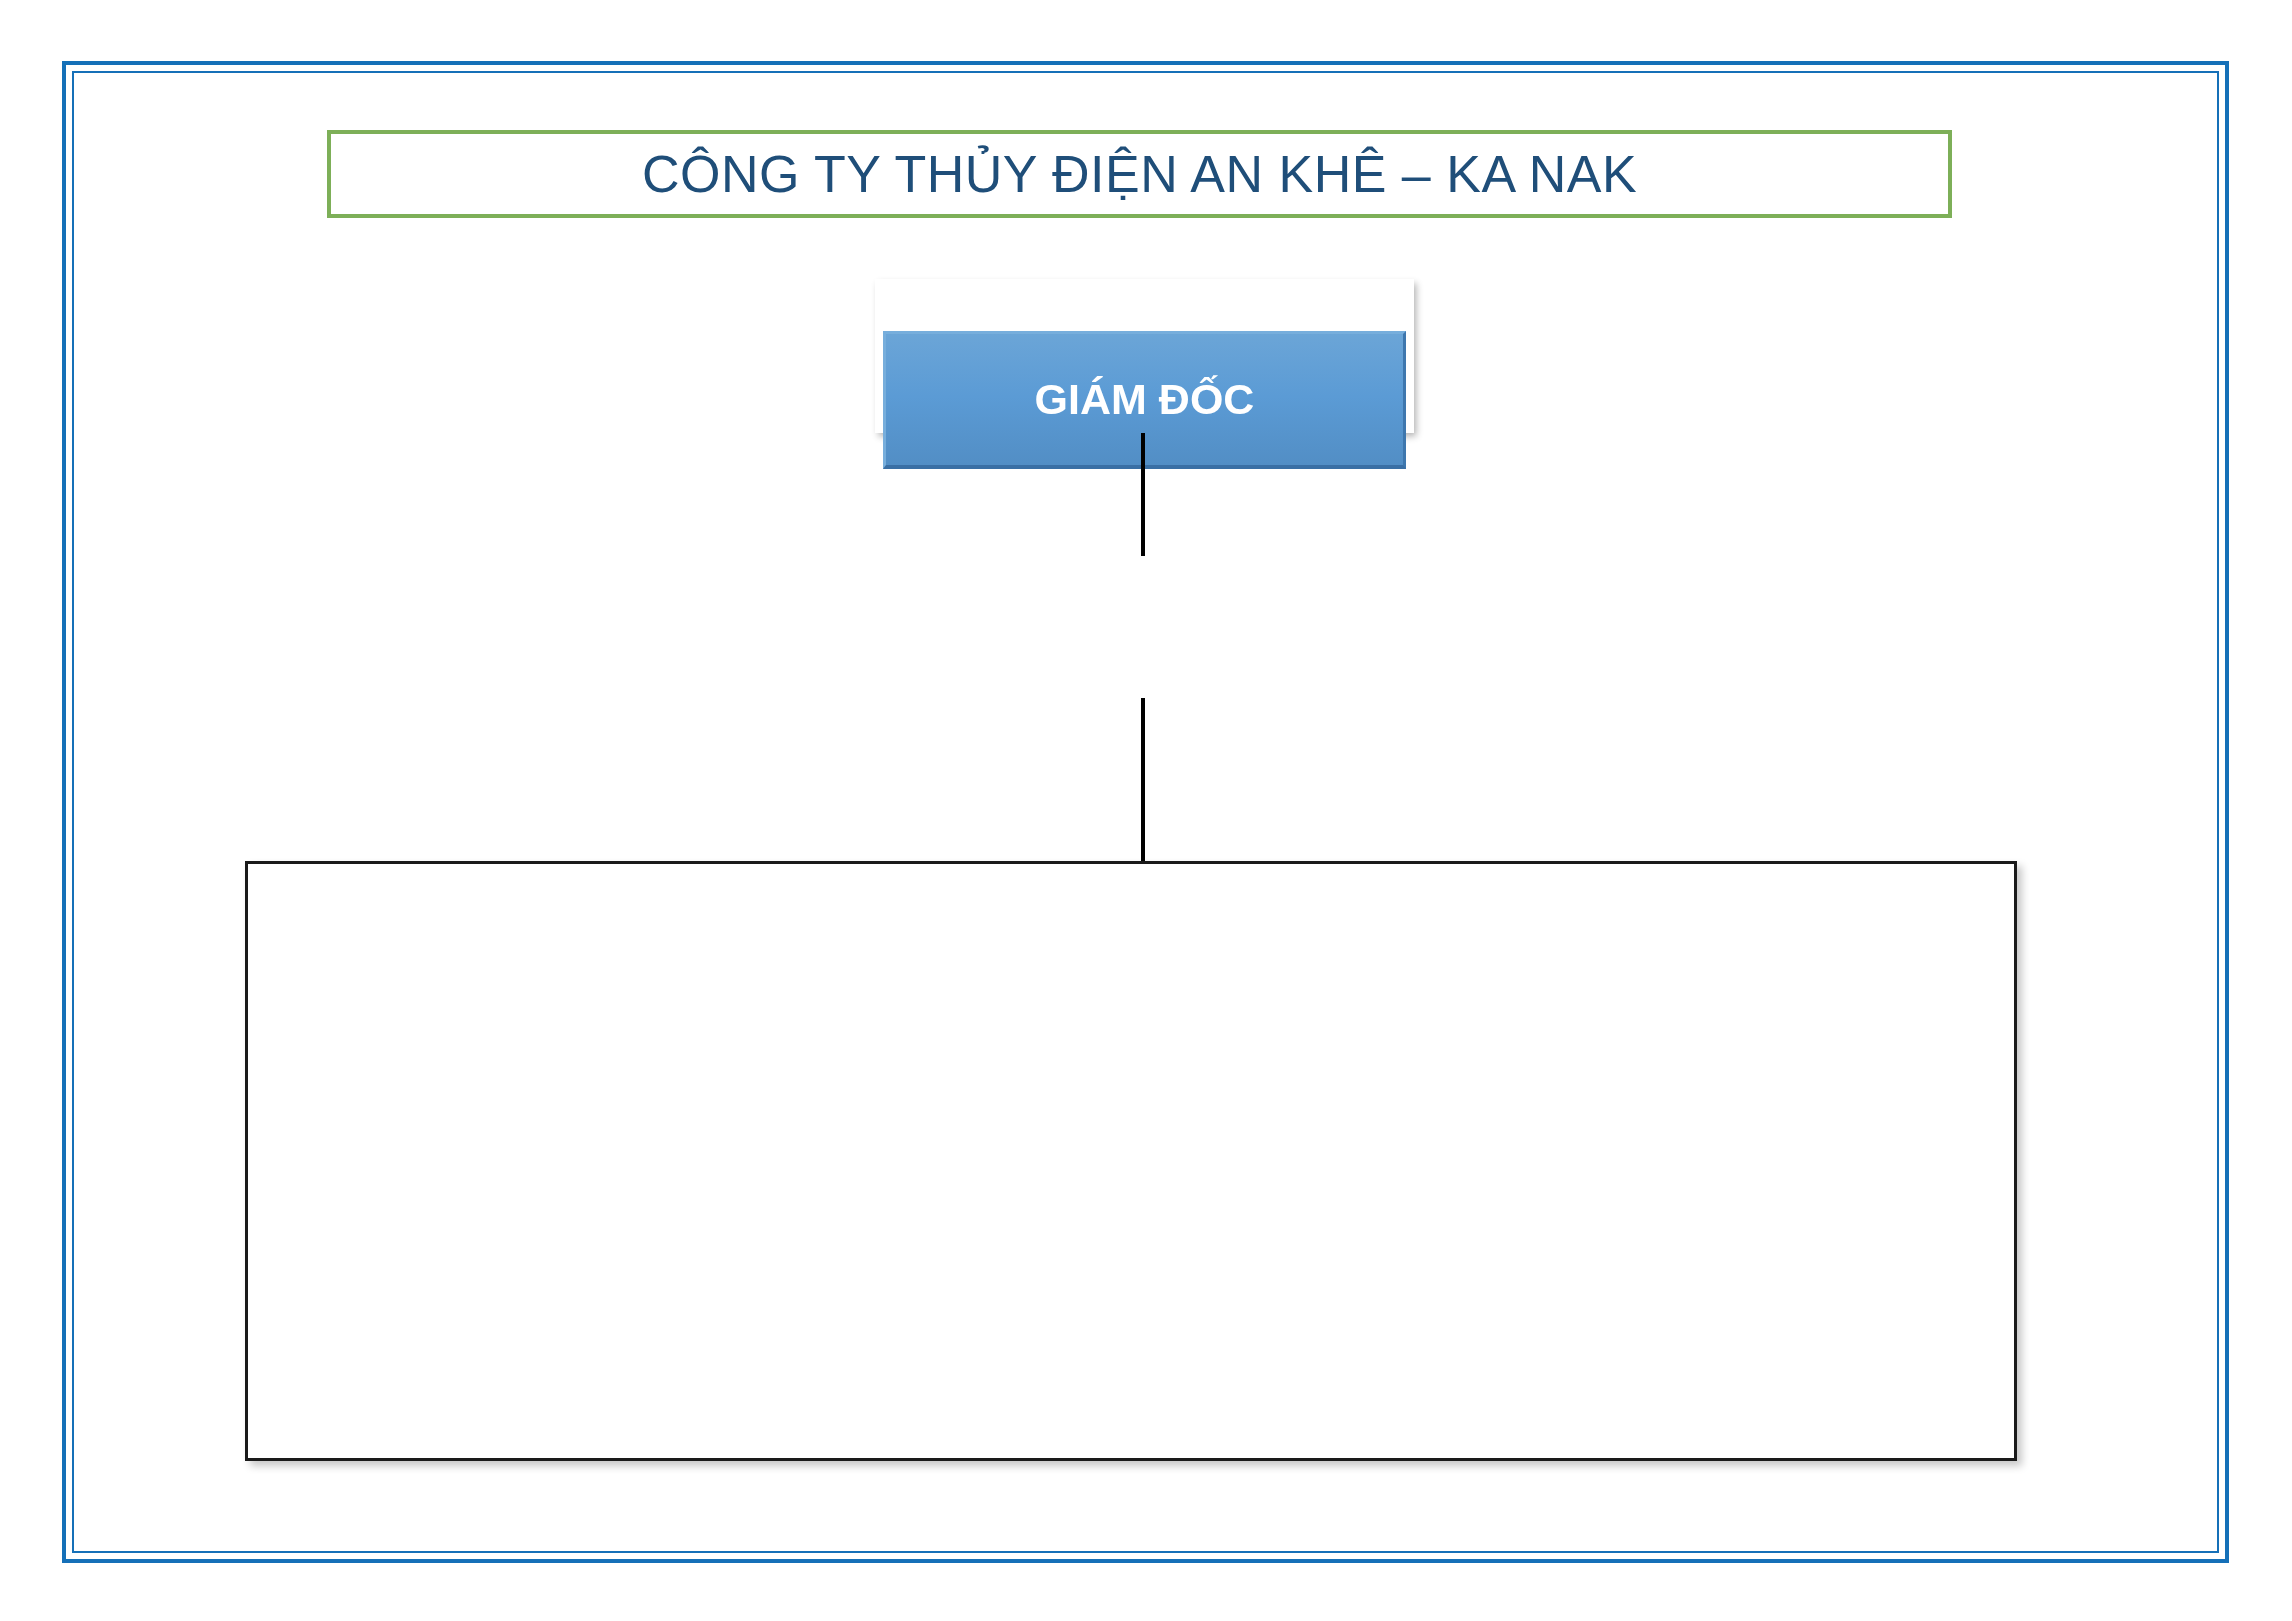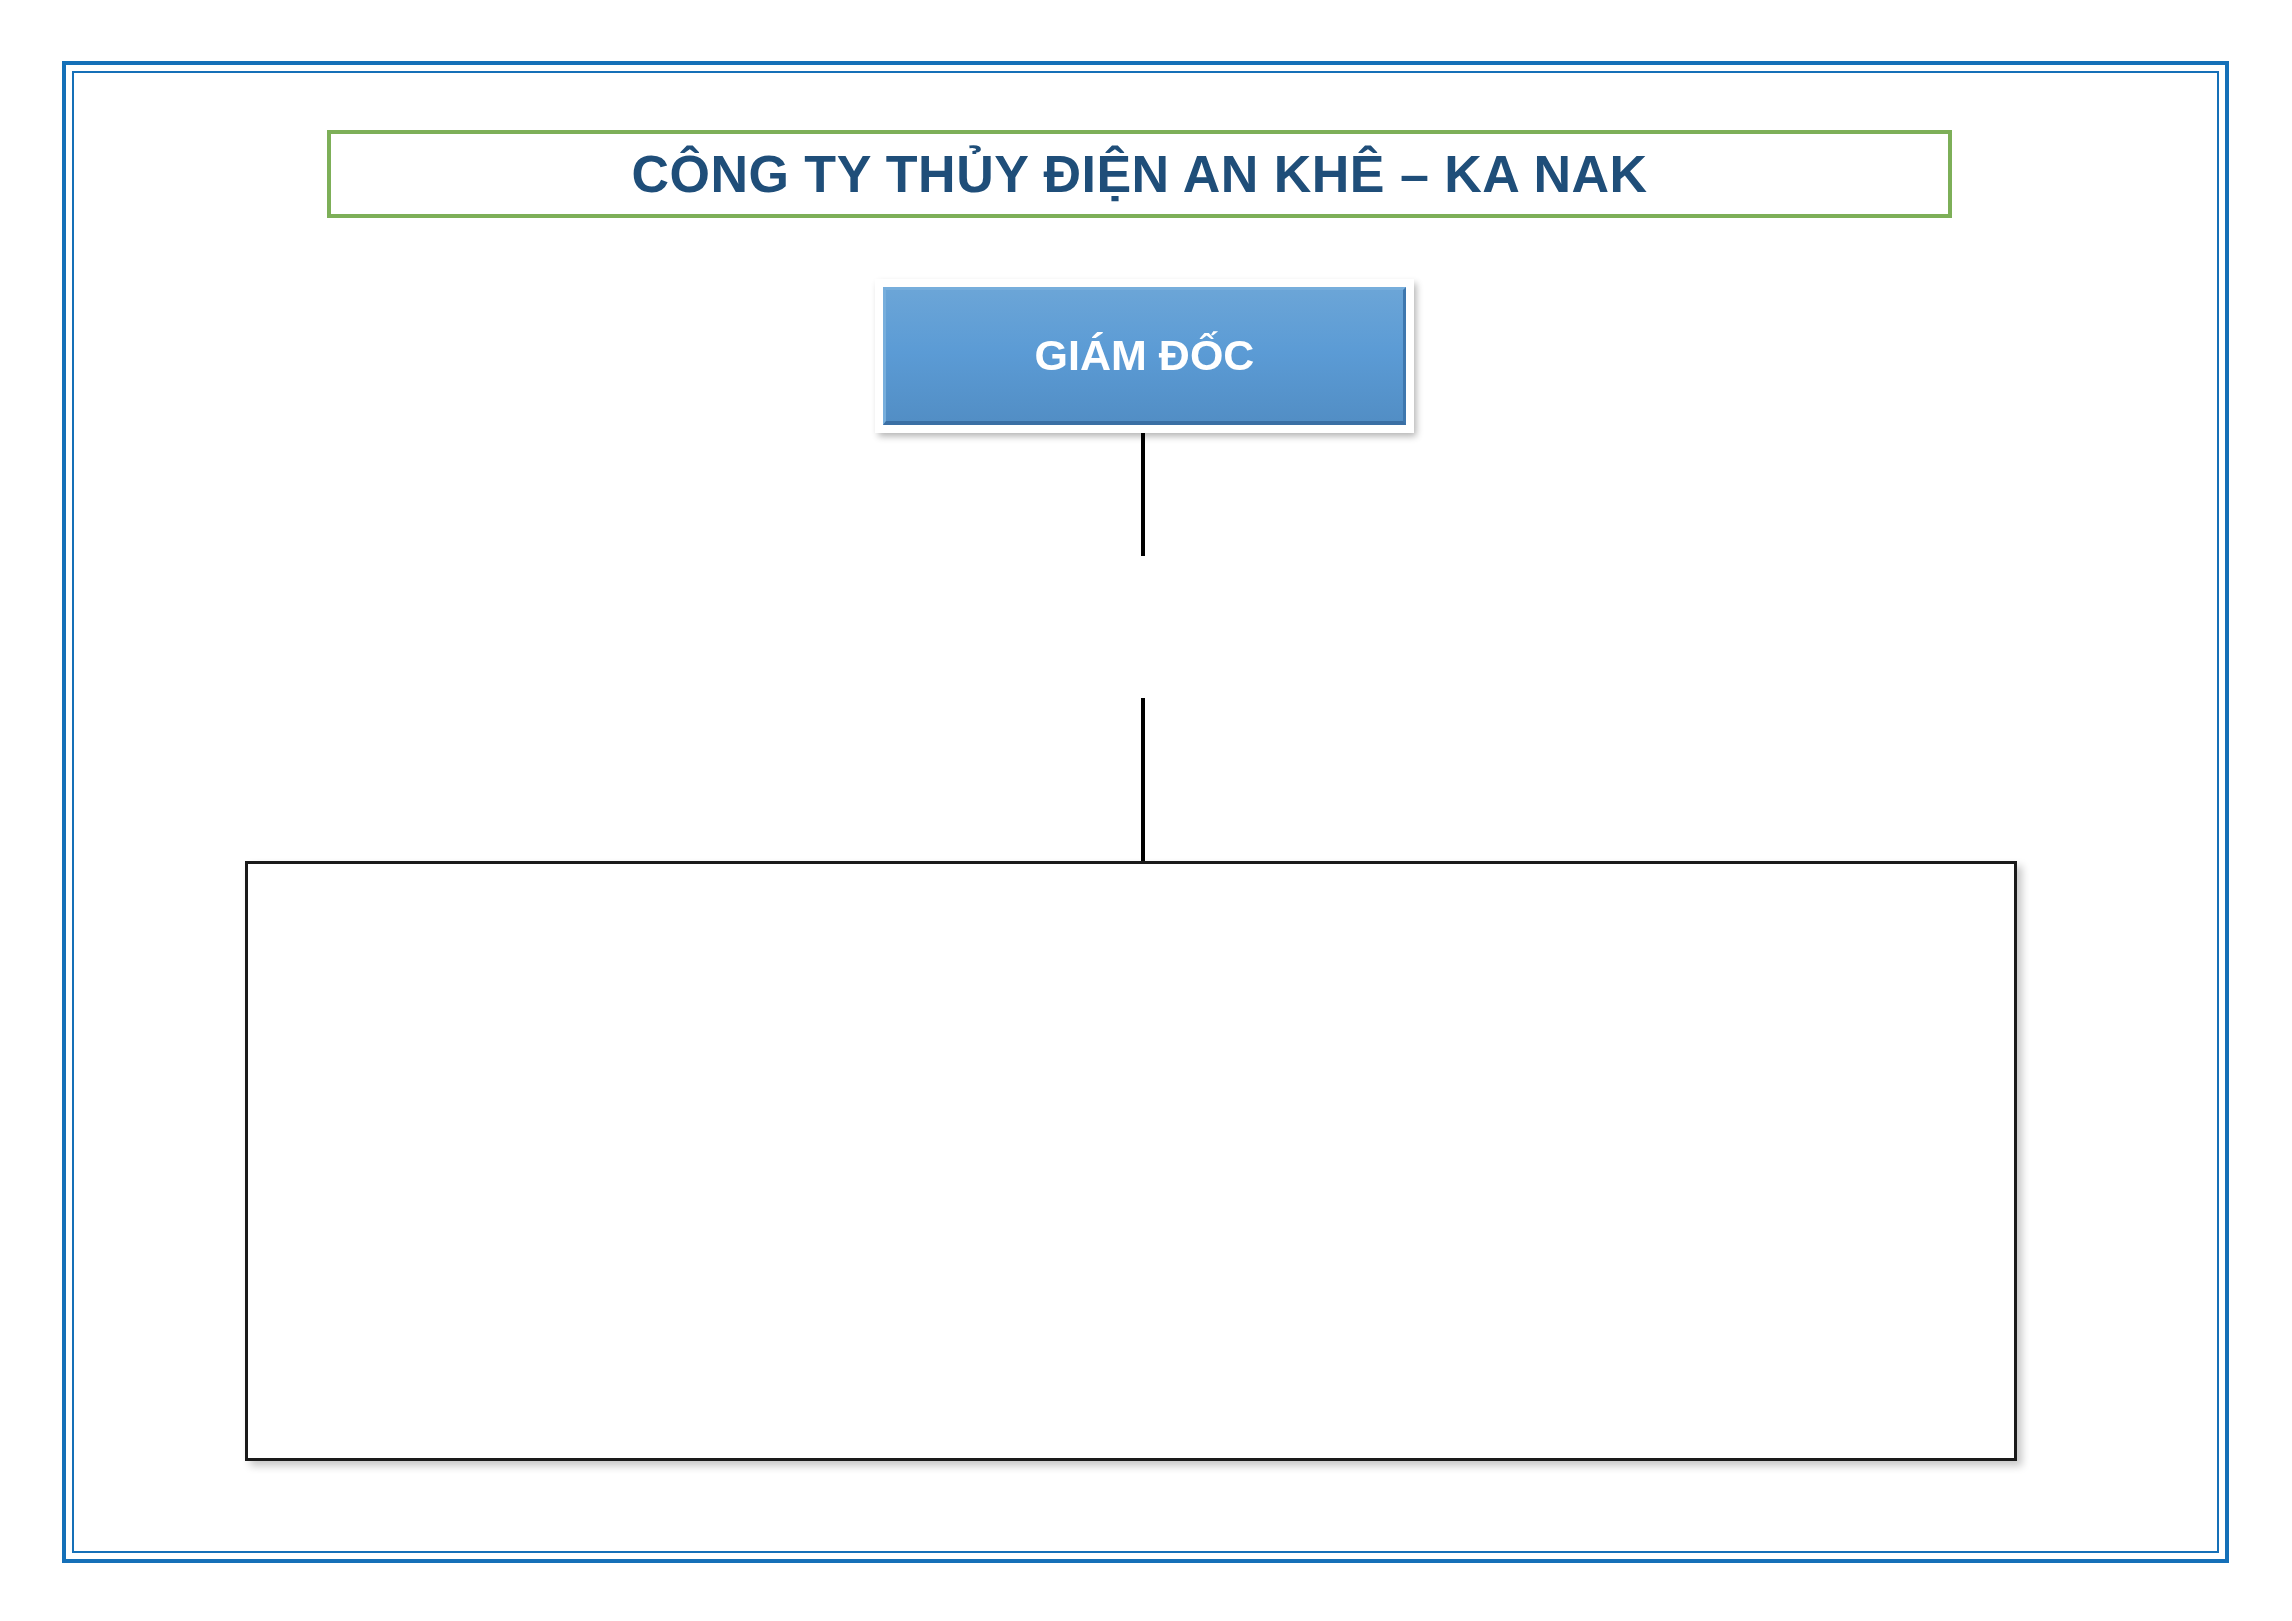--- a/index.html
+++ b/index.html
@@ -48,21 +48,21 @@
     height: 88px;
     border: 4.9px solid #7DAF58;
     box-sizing: border-box;
     background: #ffffff;
     display: flex;
     align-items: center;
     justify-content: center;
   }
   .title-text {
     font-size: 52px;
-    font-weight: bold;
+    font-weight: normal;
     color: #1F4E79;
     letter-spacing: 0.5px;
     white-space: nowrap;
     text-align: center;
   }
 
   
   .exec-node {
     position: absolute;
     background: #ffffff;
@@ -75,20 +75,21 @@
     height: 100%;
     box-sizing: border-box;
     background: linear-gradient(180deg, #6BA5D7 0%, #5B9BD5 48%, #528ec5 100%);
     border-top: 3.9px solid #77AEDC;
     border-left: 3.9px solid #77AEDC;
     border-right: 3.9px solid #3E77AE;
     border-bottom: 4.9px solid #3A6FA4;
     display: flex;
     align-items: center;
     justify-content: center;
+    margin-top: 44px;
   }
   .exec-label {
     color: #ffffff;
     font-weight: bold;
     white-space: nowrap;
     text-align: center;
   }
 
   #node-director {
     left: 875px;

